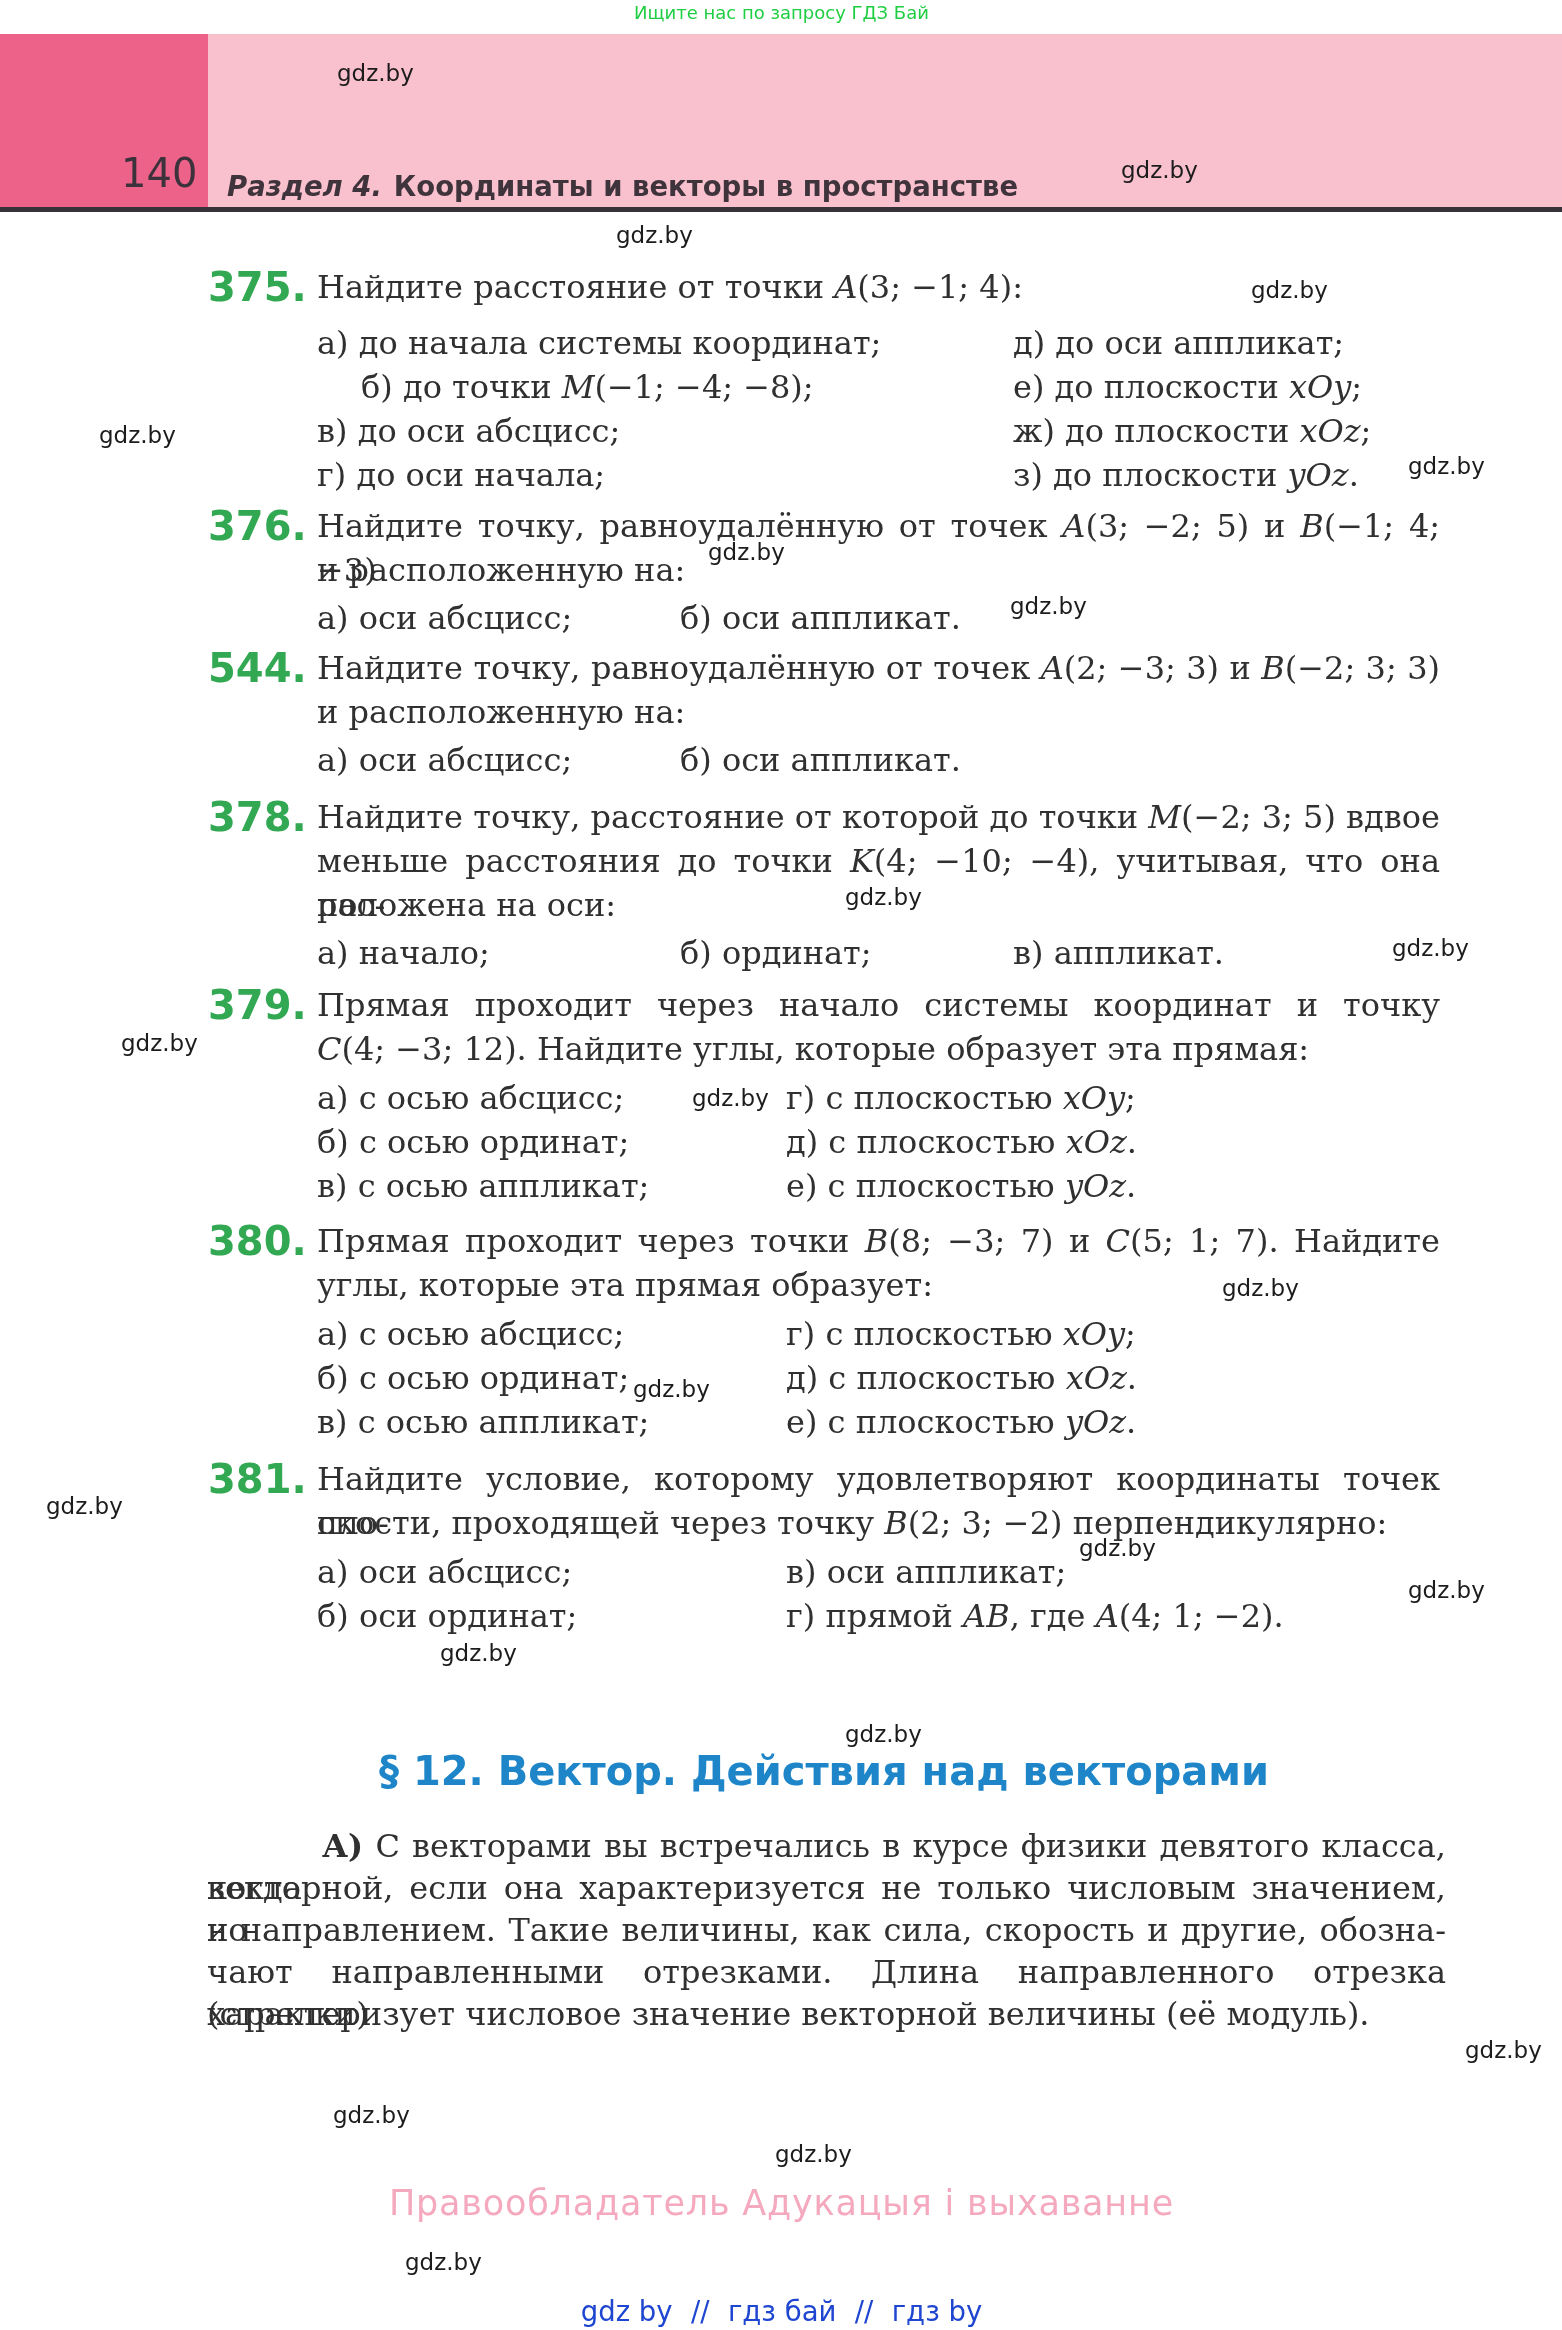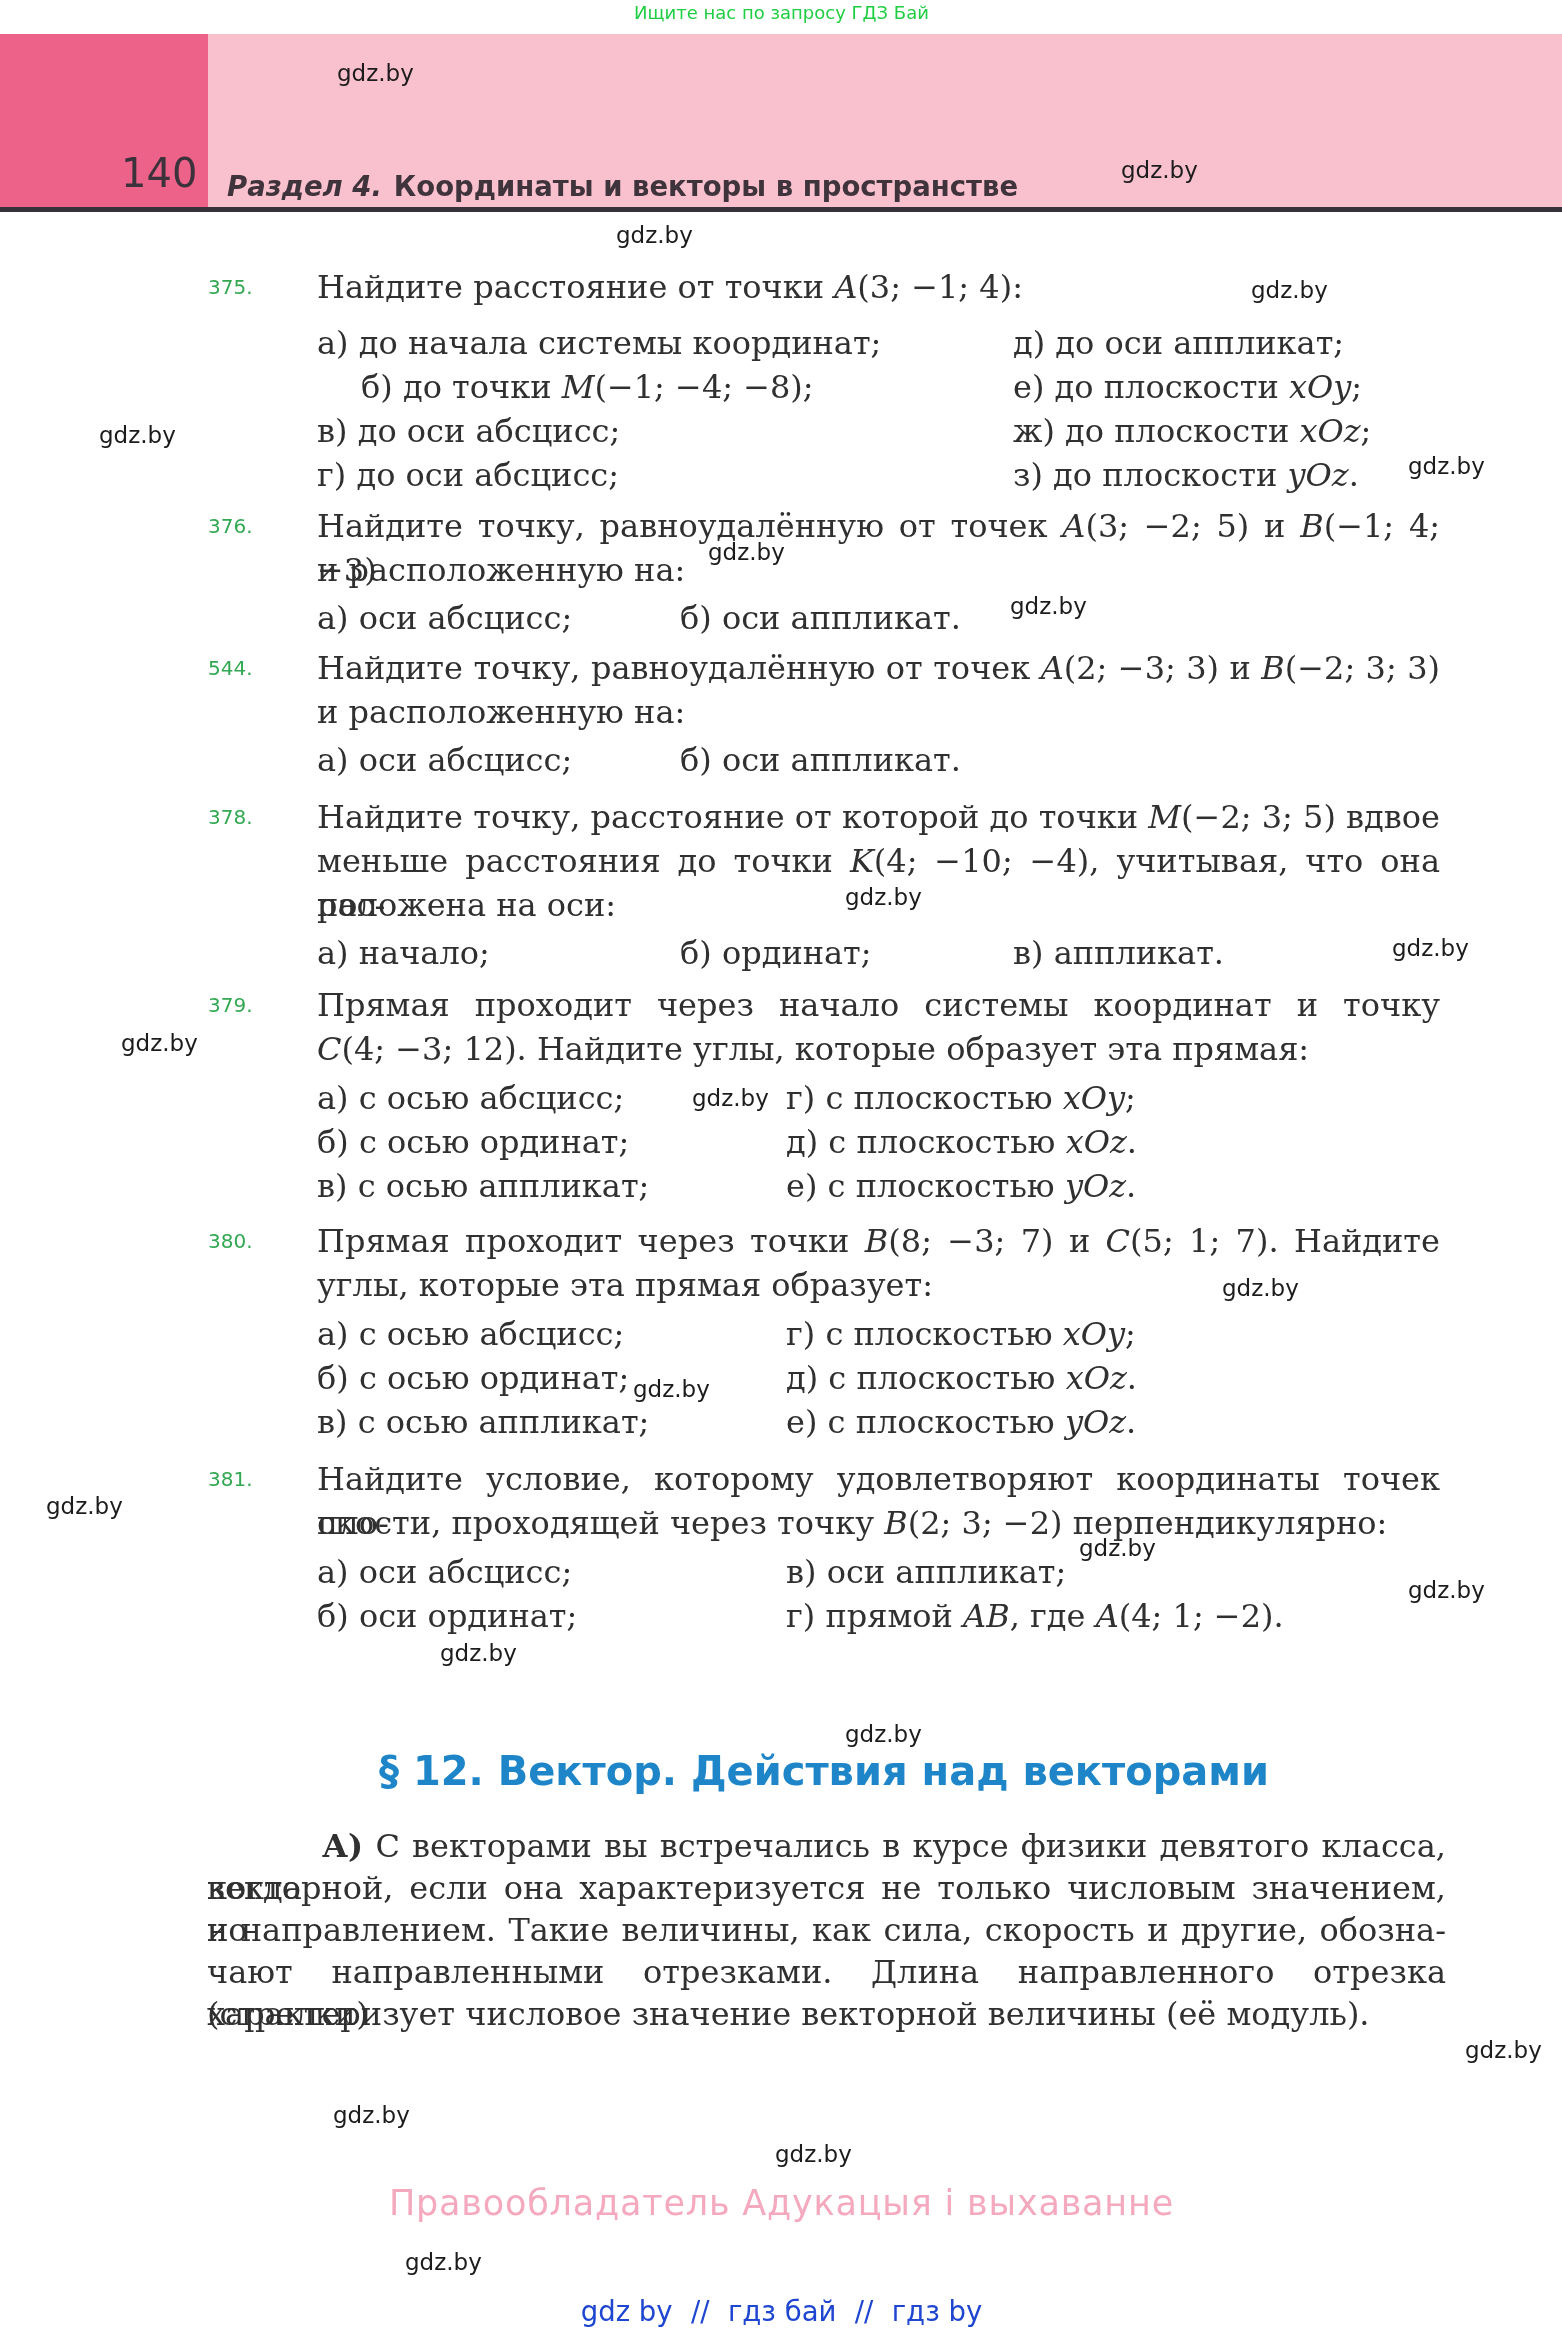--- a/index.html
+++ b/index.html
@@ -21,21 +21,21 @@
   .rule{position:absolute;top:207px;left:0;width:100%;height:4.6px;background:#37313a;}
 
   
   .wm{position:absolute;font-family:"DejaVu Sans",sans-serif;font-size:23px;
       color:#1c1c1c;white-space:nowrap;}
 
   
   #problems{position:absolute;top:0;left:0;width:100%;height:100%;}
   .problem{position:absolute;left:208px;width:1232px;}
   .p-num{position:absolute;left:0;top:0;width:99px;
-    font-family:"DejaVu Sans",sans-serif;font-weight:normal;font-size:20px;line-height:44px;}
+    font-family:"DejaVu Sans",sans-serif;font-weight:bold;font-size:40px;line-height:44px;}
   .p-body{margin-left:109px;font-size:32px;line-height:44px;}
   .p-line{height:44px;white-space:nowrap;}
   .p-line.justify{white-space:normal;text-align:justify;text-align-last:justify;}
   .items{position:relative;}
   .item-row{position:relative;height:44px;}
   .item{position:absolute;top:0;white-space:nowrap;}
 
   
   .sec-heading{position:absolute;top:1748px;left:208px;width:1232px;text-align:center;
     font-family:"DejaVu Sans",sans-serif;font-weight:bold;font-size:40px;color:#1e86c8;
@@ -82,21 +82,21 @@
           </div>
           <div class="item-row">
             <span class="item" style="left: 0px; margin-left: 44px;">б) до точки <i>M</i>(−1; −4; −8);</span>
             <span class="item" style="left: 696px;">е) до плоскости <i>xOy</i>;</span>
           </div>
           <div class="item-row">
             <span class="item" style="left: 0px;">в) до оси абсцисс;</span>
             <span class="item" style="left: 696px;">ж) до плоскости <i>xOz</i>;</span>
           </div>
           <div class="item-row">
-            <span class="item" style="left: 0px;">г) до оси абсцисс;</span>
+            <span class="item" style="left: 0px;">г) до оси начала;</span>
             <span class="item" style="left: 696px;">з) до плоскости <i>yOz</i>.</span>
           </div>
         </div>
       </div>
     </div>
     <div class="problem" style="top: 504px;">
       <div class="p-num" style="color: rgb(50, 168, 82);">376.</div>
       <div class="p-body">
         <div class="p-line justify">Найдите точку, равноудалённую от точек <i>A</i>(3; −2; 5) и <i>B</i>(−1; 4; −3)</div>
         <div class="p-line">и расположенную на:</div>

